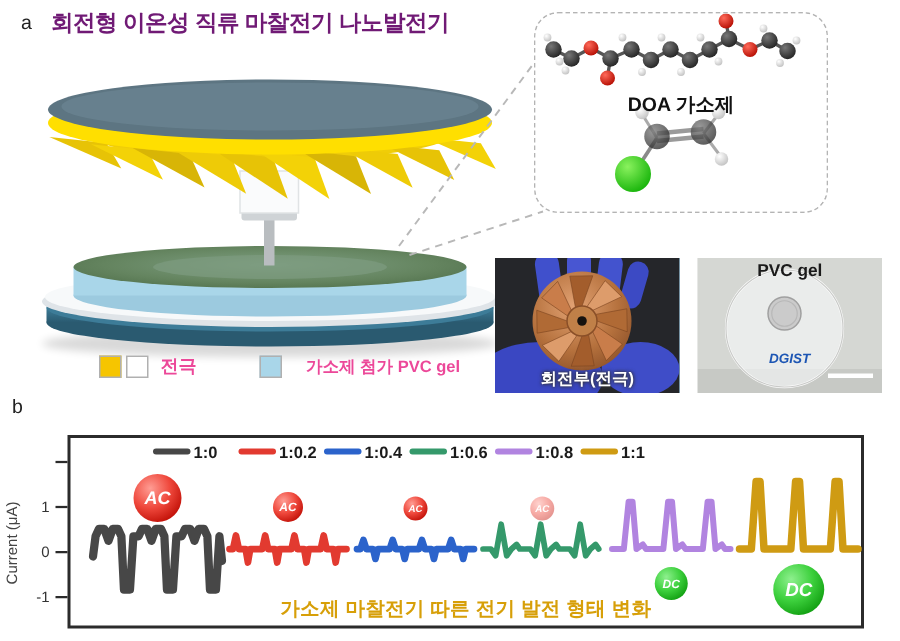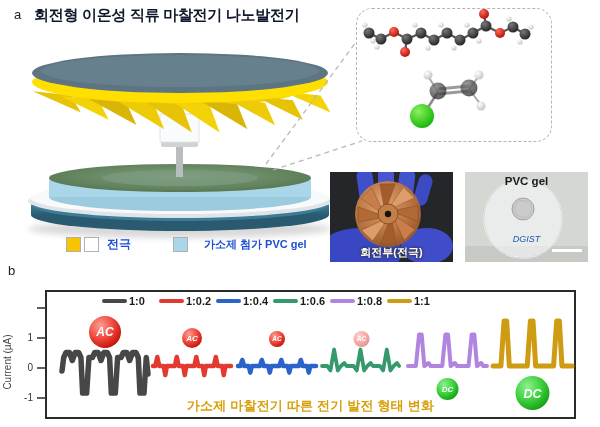--- a/index.html
+++ b/index.html
@@ -1,40 +1,40 @@
 <!DOCTYPE html>
 <html><head>
 <meta charset="utf-8">
 <style>
   html,body{margin:0;padding:0;background:#fff;}
   .page{position:relative;width:600px;height:427px;background:#fff;overflow:hidden;
         font-family:"Liberation Sans","DejaVu Sans",sans-serif;}
   .abs{position:absolute;}
   .panel-label{font-size:13px;color:#222;}
-  .title-a{left:34px;top:6px;font-size:15px;font-weight:bold;color:#0f172a;letter-spacing:-0.3px;}
+  .title-a{left:34px;top:6px;font-size:15px;font-weight:bold;color:#701a75;letter-spacing:-0.3px;}
   .inset-box{left:356px;top:8px;width:196px;height:134px;border:1.5px dashed #b4b4b4;
              border-radius:16px;background:#fff;box-sizing:border-box;}
   .inset-label{position:absolute;width:100%;text-align:center;font-weight:bold;color:#111;}
   .inset-label-1{top:52px;font-size:13px;}
   .inset-label-2{top:114px;font-size:13px;}
   .legend-a{left:66px;top:236px;display:flex;align-items:center;}
   .legend-group{display:flex;align-items:center;}
   .swatch{width:15px;height:15px;box-sizing:border-box;border:1px solid #b0b0b0;}
-  .legend-a-label{margin-left:8px;font-size:12px;font-weight:bold;color:#1d4ed8;white-space:nowrap;}
+  .legend-a-label{margin-left:8px;font-size:12px;font-weight:bold;color:#ec4899;white-space:nowrap;}
   .photo{overflow:hidden;}
   .photo-rotor{left:330px;top:172px;width:123px;height:90px;background:#0c4a6e;}
   .photo-gel{left:465px;top:172px;width:123px;height:90px;background:#d5d7d3;}
   .photo-caption{position:absolute;bottom:2px;width:100%;text-align:center;color:#fff;
                  font-weight:bold;font-size:11px;text-shadow:0 0 3px #333,0 0 2px #333;}
   .gel-title{position:absolute;top:3px;width:100%;text-align:center;color:#1a1a1a;
              font-weight:bold;font-size:11.5px;}
   .gel-logo1{position:absolute;top:52px;width:100%;text-align:center;color:#14504f;
              font-weight:bold;font-size:8px;letter-spacing:0.5px;}
   .gel-logo2{position:absolute;top:62px;width:100%;text-align:center;color:#1d56b4;
-             font-weight:normal;font-style:italic;font-size:9px;}
+             font-weight:bold;font-style:italic;font-size:9px;}
   .scale-bar{position:absolute;right:6px;bottom:10px;width:30px;height:3px;background:#fff;}
   .label-b{left:8px;top:263px;}
   .chart-box{left:45px;top:290px;width:531px;height:129px;border:2px solid #2b2b2b;
              background:#fff;box-sizing:border-box;}
   .caption-b{left:45px;top:397px;width:531px;text-align:center;font-size:13px;
              font-weight:bold;color:#d79f08;letter-spacing:0.2px;}
   svg{display:block;}
 </style>
 </head>
 <body>
@@ -163,20 +163,21 @@
         <line x1="112" y1="80" x2="122" y2="67" stroke="#aaa" stroke-width="2"></line>
         <line x1="112" y1="80" x2="124" y2="96" stroke="#aaa" stroke-width="2"></line>
         <circle cx="71" cy="66" r="4.5" fill="url(#hAtom)"></circle>
         <circle cx="122" cy="66" r="4.5" fill="url(#hAtom)"></circle>
         <circle cx="124" cy="97" r="4.5" fill="url(#hAtom)"></circle>
         <circle cx="81" cy="82" r="8.5" fill="url(#cAtom)" opacity="0.75"></circle>
         <circle cx="112" cy="79" r="8.5" fill="url(#cAtom)" opacity="0.75"></circle>
         <circle cx="65" cy="107" r="12" fill="url(#clAtom)"></circle>
       </g>
     </svg>
+    <div class="inset-label inset-label-1">DOA 가소제</div>
   </div>
 
   <div class="abs legend-a">
     <div class="legend-group">
       <span class="swatch" style="background: rgb(246, 197, 0);"></span>
       <span class="swatch" style="margin-left: 3px; background: rgb(255, 255, 255);"></span>
       <span class="legend-a-label">전극</span>
     </div>
     <div class="legend-group" style="margin-left:42px;">
       <span class="swatch" style="background: rgb(169, 214, 233);"></span>

